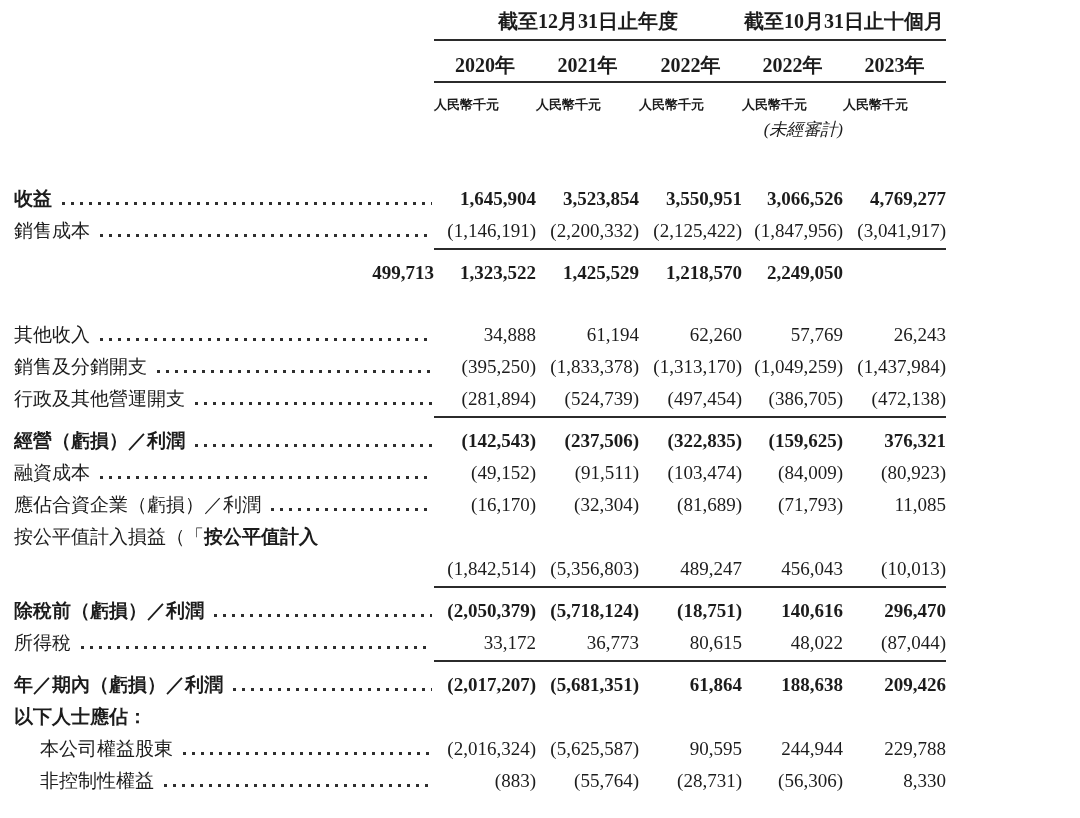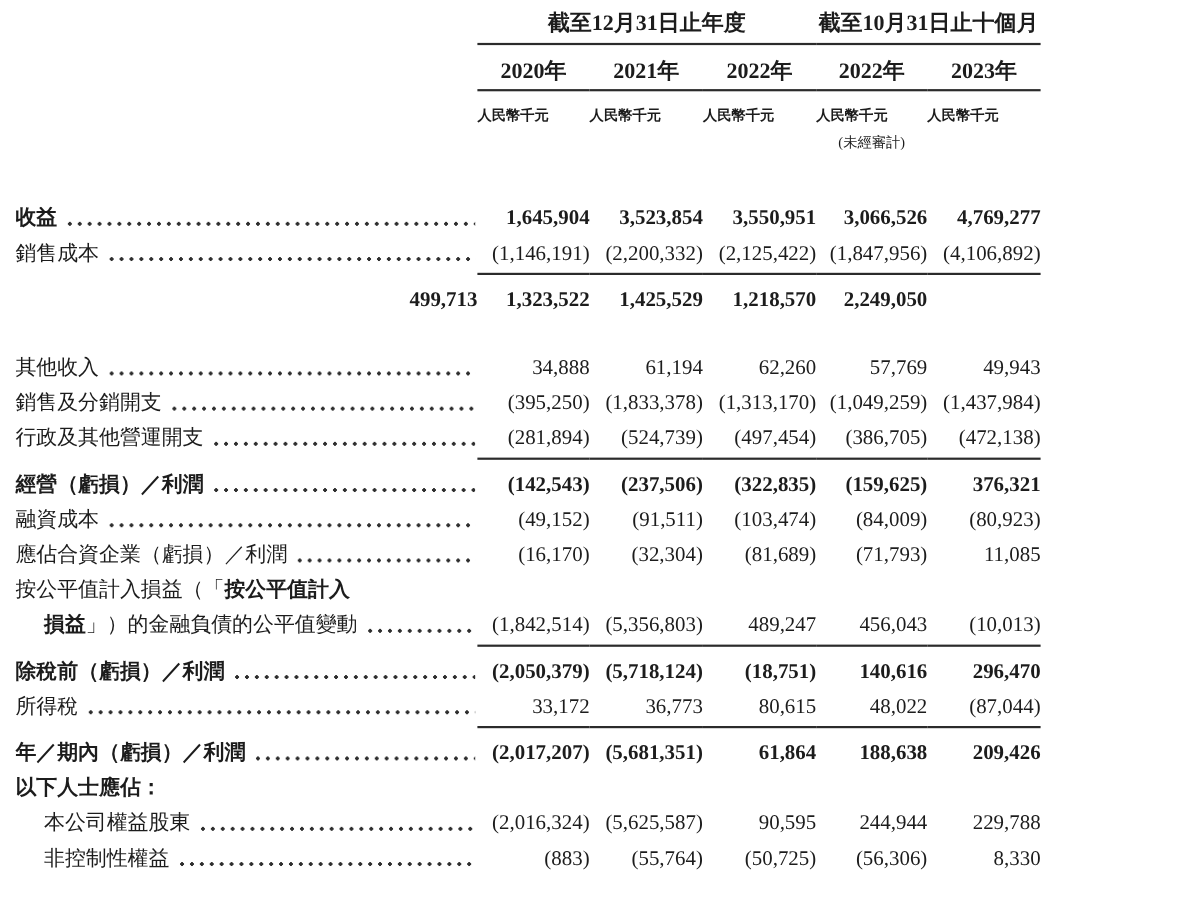--- a/index.html
+++ b/index.html
@@ -47,22 +47,23 @@
     text-align: left;
     font-weight: bold;
     font-size: 13px;
     line-height: 24px;
   }
   .unit-row .u1 { grid-column: 2; }
 
   .note-row { height: 32px; }
   .note-row .note {
     grid-column: 5;
-    text-align: center;
-    font-size: 13px;
+    text-align: right;
+    font-style: italic;
+    font-size: 17px;
     line-height: 26px;
   }
 
   
   .tbody { margin-top: 34px; }
   .row { padding: 5px 0; }
   .row.bold .lbl, .row.bold .cell { font-weight: bold; }
   .b { font-weight: bold; }
 
   .label-cell {
@@ -144,40 +145,40 @@
   </div>
       <div class="grid row has-rule">
     <div class="label-cell">
       <span class="lbl"><span>銷售成本</span></span>
     <span class="dots"></span>
         </div>
     <div class="cell rule">(1,146,191)</div>
     <div class="cell rule">(2,200,332)</div>
     <div class="cell rule">(2,125,422)</div>
     <div class="cell rule">(1,847,956)</div>
-    <div class="cell rule">(4,106,892)</div>
+    <div class="cell rule">(3,041,917)</div>
   </div>
       <div class="grid row bold">
     <div class="cell">499,713</div>
     <div class="cell">1,323,522</div>
     <div class="cell">1,425,529</div>
     <div class="cell">1,218,570</div>
     <div class="cell">2,249,050</div>
   </div>
       <div class="spacer"></div>
       <div class="grid row">
     <div class="label-cell">
       <span class="lbl"><span>其他收入</span></span>
     <span class="dots"></span>
         </div>
     <div class="cell">34,888</div>
     <div class="cell">61,194</div>
     <div class="cell">62,260</div>
     <div class="cell">57,769</div>
-    <div class="cell">49,943</div>
+    <div class="cell">26,243</div>
   </div>
       <div class="grid row">
     <div class="label-cell">
       <span class="lbl"><span>銷售及分銷開支</span></span>
     <span class="dots"></span>
         </div>
     <div class="cell">(395,250)</div>
     <div class="cell">(1,833,378)</div>
     <div class="cell">(1,313,170)</div>
     <div class="cell">(1,049,259)</div>
@@ -232,21 +233,20 @@
       <span class="lbl"><span>按公平值計入損益（「</span><span class="b">按公平值計入</span></span>
     </div>
     <div class="cell"></div>
     <div class="cell"></div>
     <div class="cell"></div>
     <div class="cell"></div>
     <div class="cell"></div>
   </div>
       <div class="grid row has-rule">
     <div class="label-cell">
-      <span class="lbl indent"><span class="b">損益</span><span>」）的金融負債的公平值變動</span></span>
     <span class="dots"></span>
         </div>
     <div class="cell rule">(1,842,514)</div>
     <div class="cell rule">(5,356,803)</div>
     <div class="cell rule">489,247</div>
     <div class="cell rule">456,043</div>
     <div class="cell rule">(10,013)</div>
   </div>
       <div class="grid row bold">
     <div class="label-cell">
@@ -302,19 +302,19 @@
     <div class="cell">244,944</div>
     <div class="cell">229,788</div>
   </div>
       <div class="grid row">
     <div class="label-cell">
       <span class="lbl indent"><span>非控制性權益</span></span>
     <span class="dots"></span>
         </div>
     <div class="cell">(883)</div>
     <div class="cell">(55,764)</div>
-    <div class="cell">(50,725)</div>
+    <div class="cell">(28,731)</div>
     <div class="cell">(56,306)</div>
     <div class="cell">8,330</div>
   </div>
     </div>
 
 </div>
 
 </body></html>

